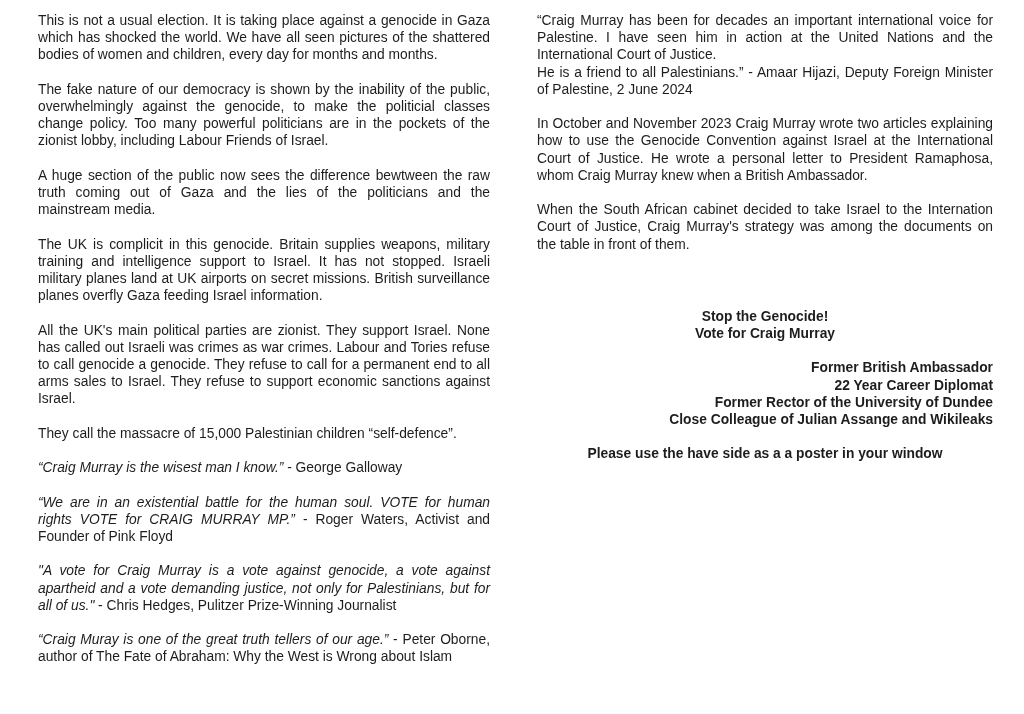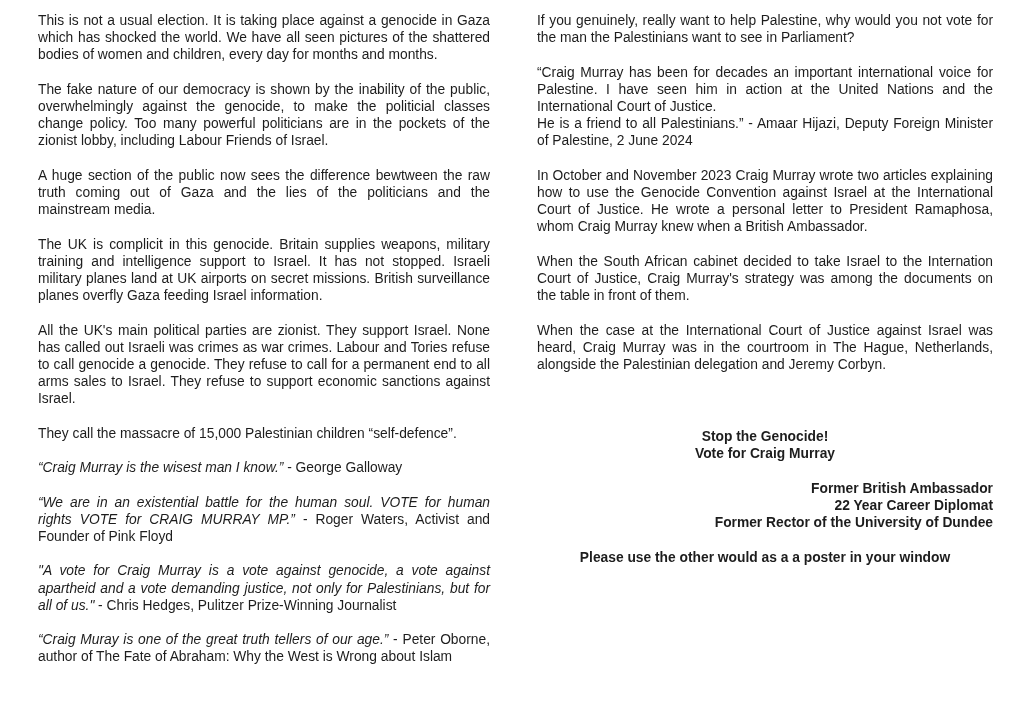--- a/index.html
+++ b/index.html
@@ -57,34 +57,33 @@
     <p>All the UK's main political parties are zionist. They support Israel. None has called out Israeli was crimes as war crimes. Labour and Tories refuse to call genocide a genocide. They refuse to call for a permanent end to all arms sales to Israel. They refuse to support economic sanctions against Israel.</p>
     <p>They call the massacre of 15,000 Palestinian children “self-defence”.</p>
 
     <p><span class="quote-text">“Craig Murray is the wisest man I know.”</span><span class="quote-attribution"> - George Galloway</span></p>
     <p><span class="quote-text">“We are in an existential battle for the human soul. VOTE for human rights VOTE for CRAIG MURRAY MP.”</span><span class="quote-attribution"> - Roger Waters, Activist and Founder of Pink Floyd</span></p>
     <p><span class="quote-text">"A vote for Craig Murray is a vote against genocide, a vote against apartheid and a vote demanding justice, not only for Palestinians, but for all of us."</span><span class="quote-attribution"> - Chris Hedges, Pulitzer Prize-Winning Journalist</span></p>
     <p><span class="quote-text">“Craig Muray is one of the great truth tellers of our age.”</span><span class="quote-attribution"> - Peter Oborne, author of The Fate of Abraham: Why the West is Wrong about Islam</span></p>
   </div>
 
   <div class="col col-right">
-    <p>If you genuinely, really want to help Palestine, why would you not vote for the man the Palestinians want to see in Parliament?</p>
     <p class="prewrap">“Craig Murray has been for decades an important international voice for Palestine. I have seen him in action at the United Nations and the International Court of Justice.
 He is a friend to all Palestinians.” - Amaar Hijazi, Deputy Foreign Minister of Palestine, 2 June 2024</p>
     <p>In October and November 2023 Craig Murray wrote two articles explaining how to use the Genocide Convention against Israel at the International Court of Justice. He wrote a personal letter to President Ramaphosa, whom Craig Murray knew when a British Ambassador.</p>
     <p>When the South African cabinet decided to take Israel to the Internation Court of Justice, Craig Murray's strategy was among the documents on the table in front of them.</p>
-    <p>When the case at the International Court of Justice against Israel was heard, Craig Murray was in the courtroom in The Hague, Netherlands, alongside the Palestinian delegation and Jeremy Corbyn.</p>
 
     <div class="cta-block">
       <div>Stop the Genocide!</div>
       <div>Vote for Craig Murray</div>
     </div>
 
     <div class="credentials">
       <div>Former British Ambassador</div>
       <div>22 Year Career Diplomat</div>
       <div>Former Rector of the University of Dundee</div>
+      <div>Close Colleague of Julian Assange and Wikileaks</div>
     </div>
 
-    <div class="footer-note">Please use the other would as a a poster in your window</div>
+    <div class="footer-note">Please use the have side as a a poster in your window</div>
   </div>
 
 </div>
 
 </body></html>

